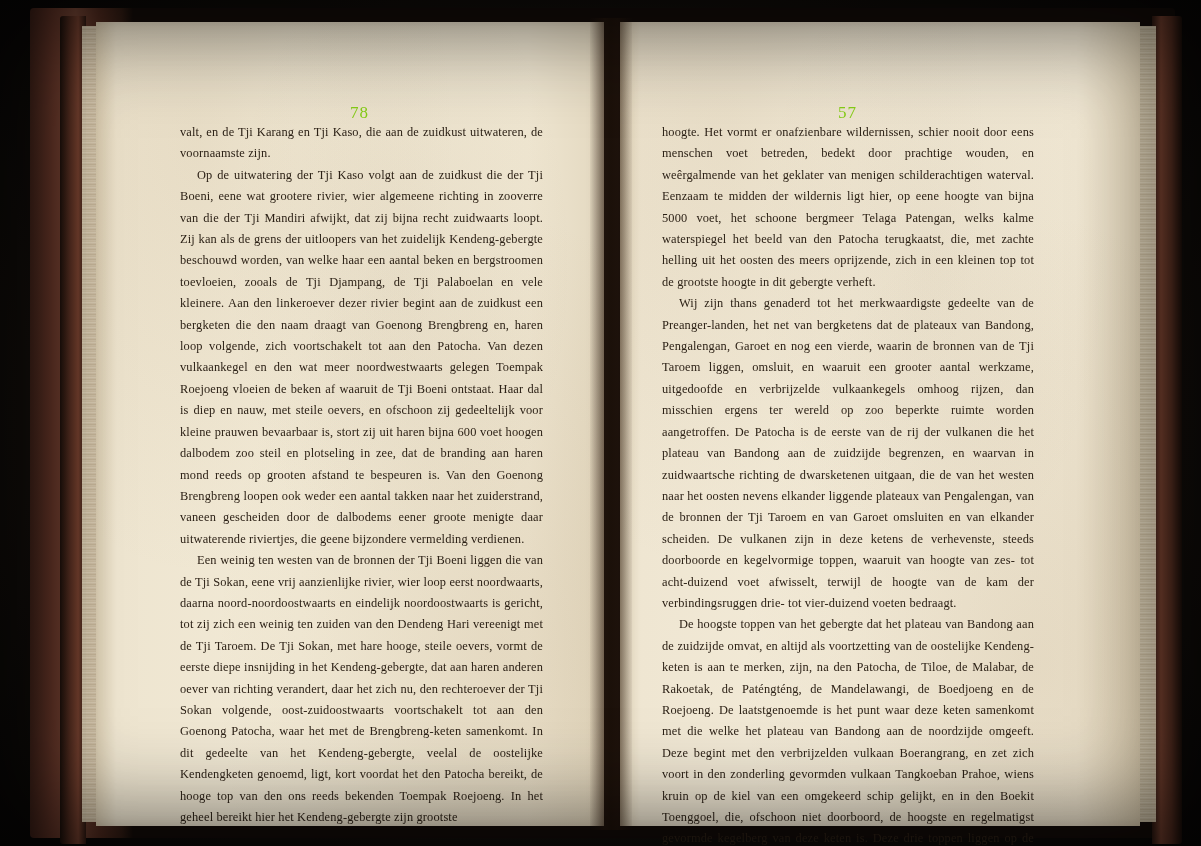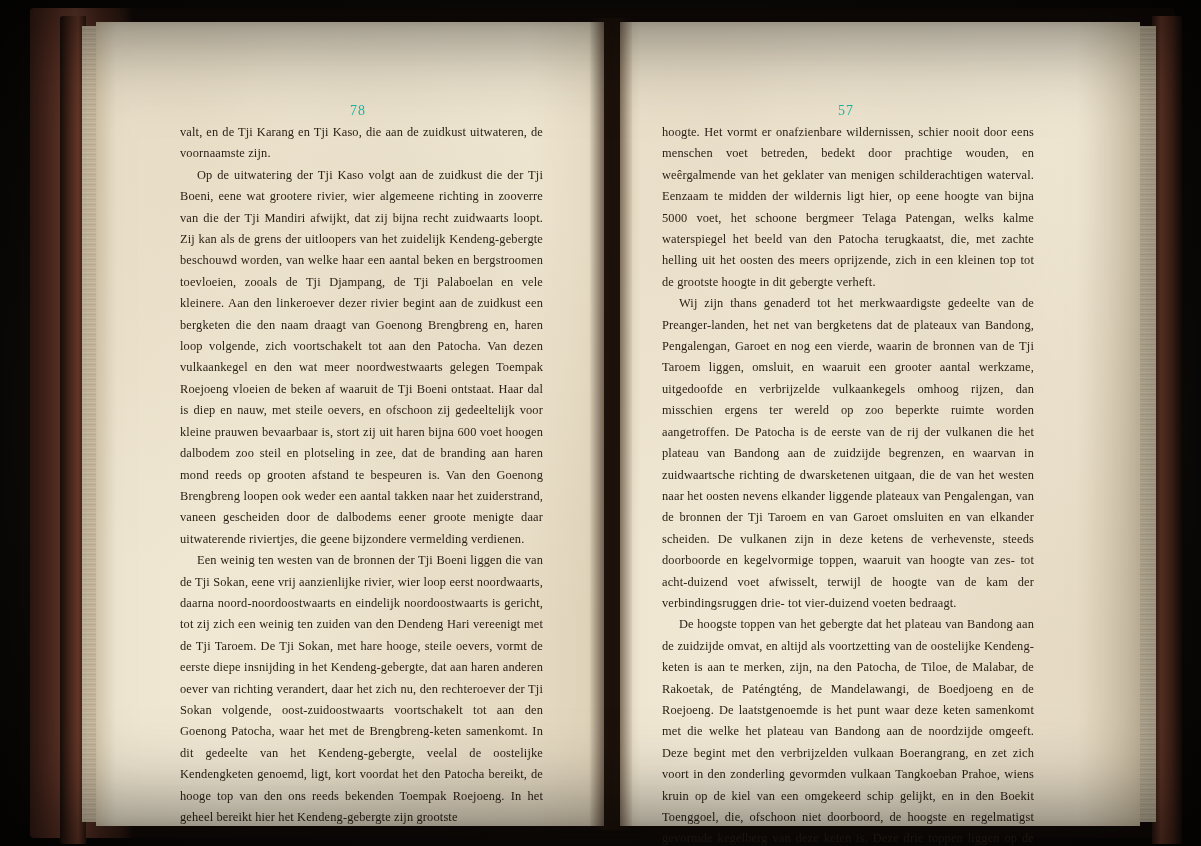--- a/index.html
+++ b/index.html
@@ -112,22 +112,22 @@
     top: 122px;
     width: 363px;
   }
   .col-right {
     left: 662px;
     top: 122px;
     width: 372px;
   }
   .folio {
     position: absolute;
-    font-size: 14px;
-    color: #14b8a6;
+    font-size: 17px;
+    color: #84cc16;
     letter-spacing: 1px;
   }
   .folio-left { left: 350px; top: 103px; }
   .folio-right { left: 838px; top: 103px; }
 
   p {
     margin: 0;
     text-indent: 0;
   }
   p.indent { text-indent: 17px; }

